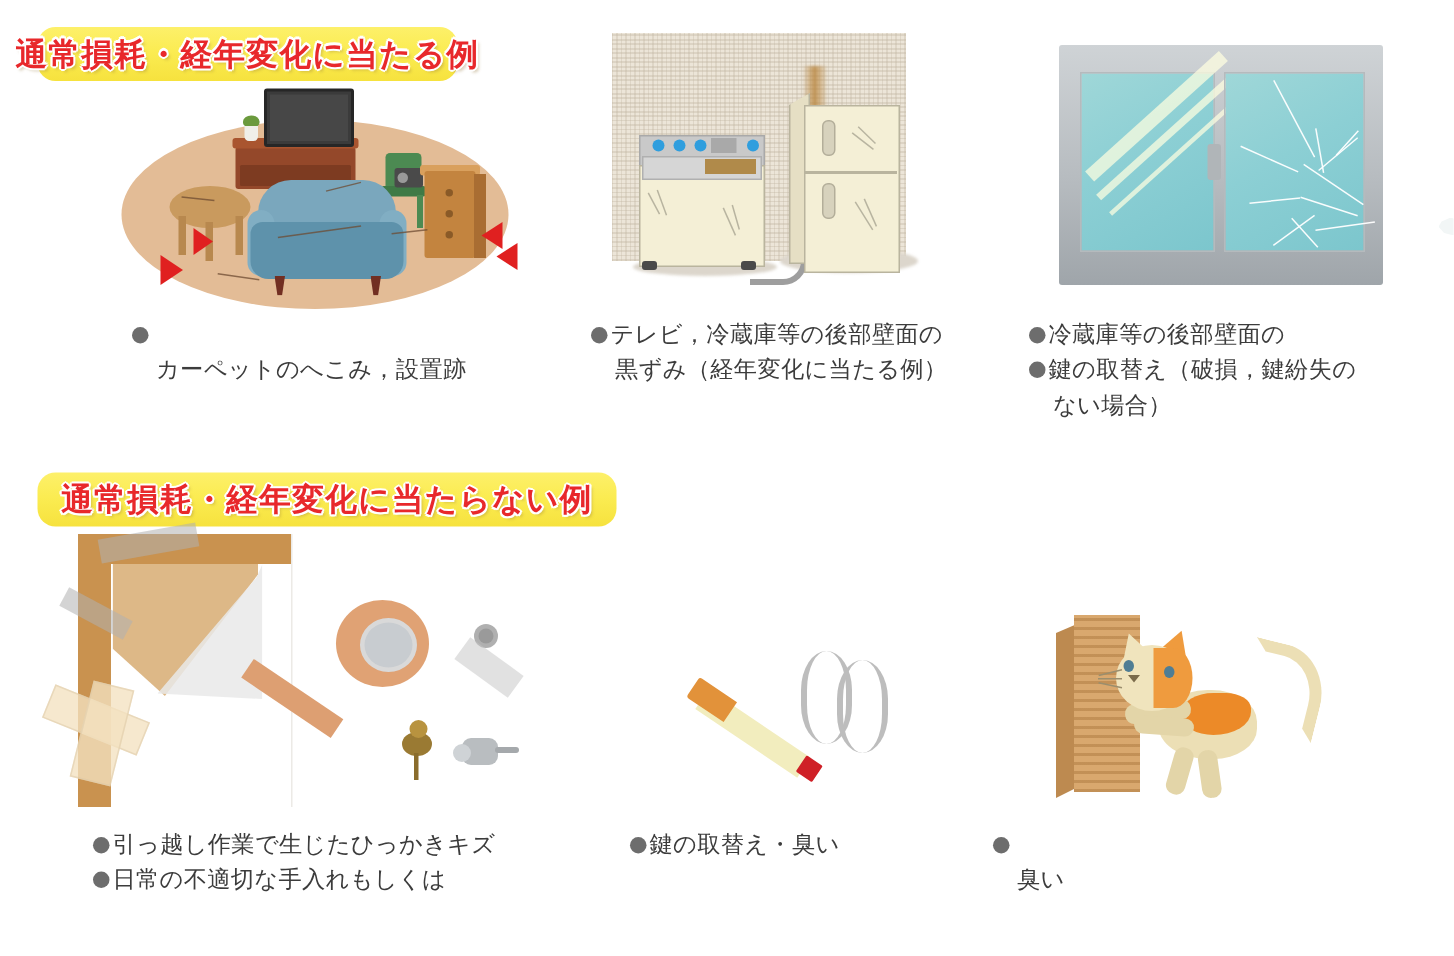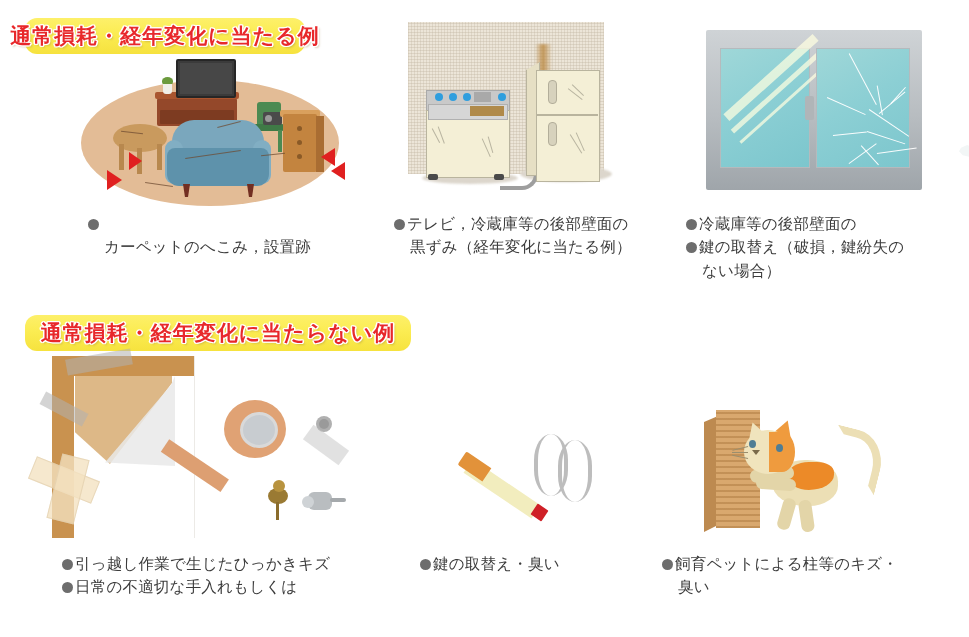--- a/index.html
+++ b/index.html
@@ -585,17 +585,17 @@
     <div class="cat-head-patch"></div>
     <div class="cat-eye" style="left:53px; top:34px;"></div>
     <div class="cat-eye" style="left:80px; top:38px;"></div>
     <div class="cat-nose"></div>
     <div class="whisker" style="left:36px; top:40px; width:16px; transform:rotate(-14deg);"></div>
     <div class="whisker" style="left:36px; top:46px; width:16px; transform:rotate(0deg);"></div>
     <div class="whisker" style="left:36px; top:52px; width:16px; transform:rotate(12deg);"></div>
   </div>
 
   <div class="caption" id="cap-pet">
-    <span class="cap-line"><span class="bullet"></span><span>飼育ペットによる柱等のキズ・</span></span>
+    <span class="cap-line"><span class="bullet"></span></span>
     <span class="cap-line indent"><span>臭い</span></span>
   </div>
 
 </div>
 
 </body></html>

